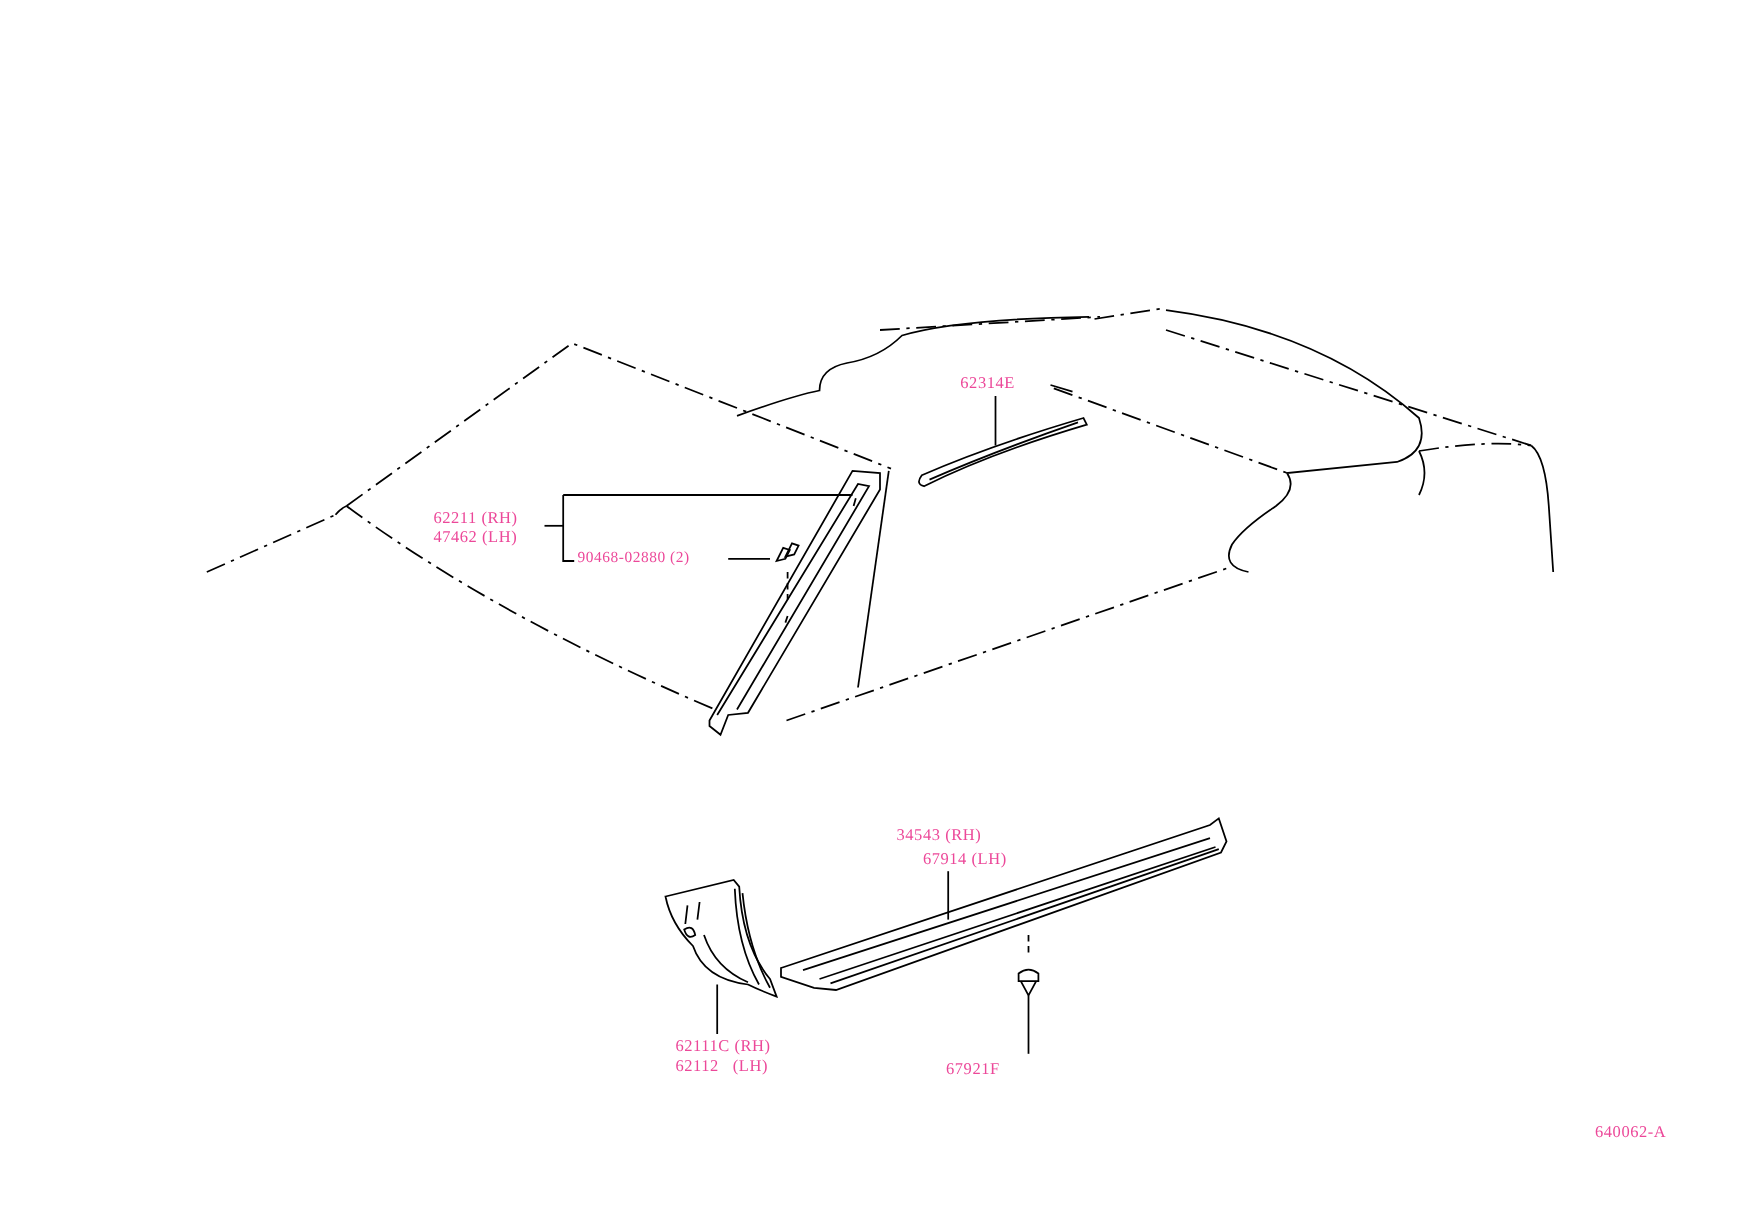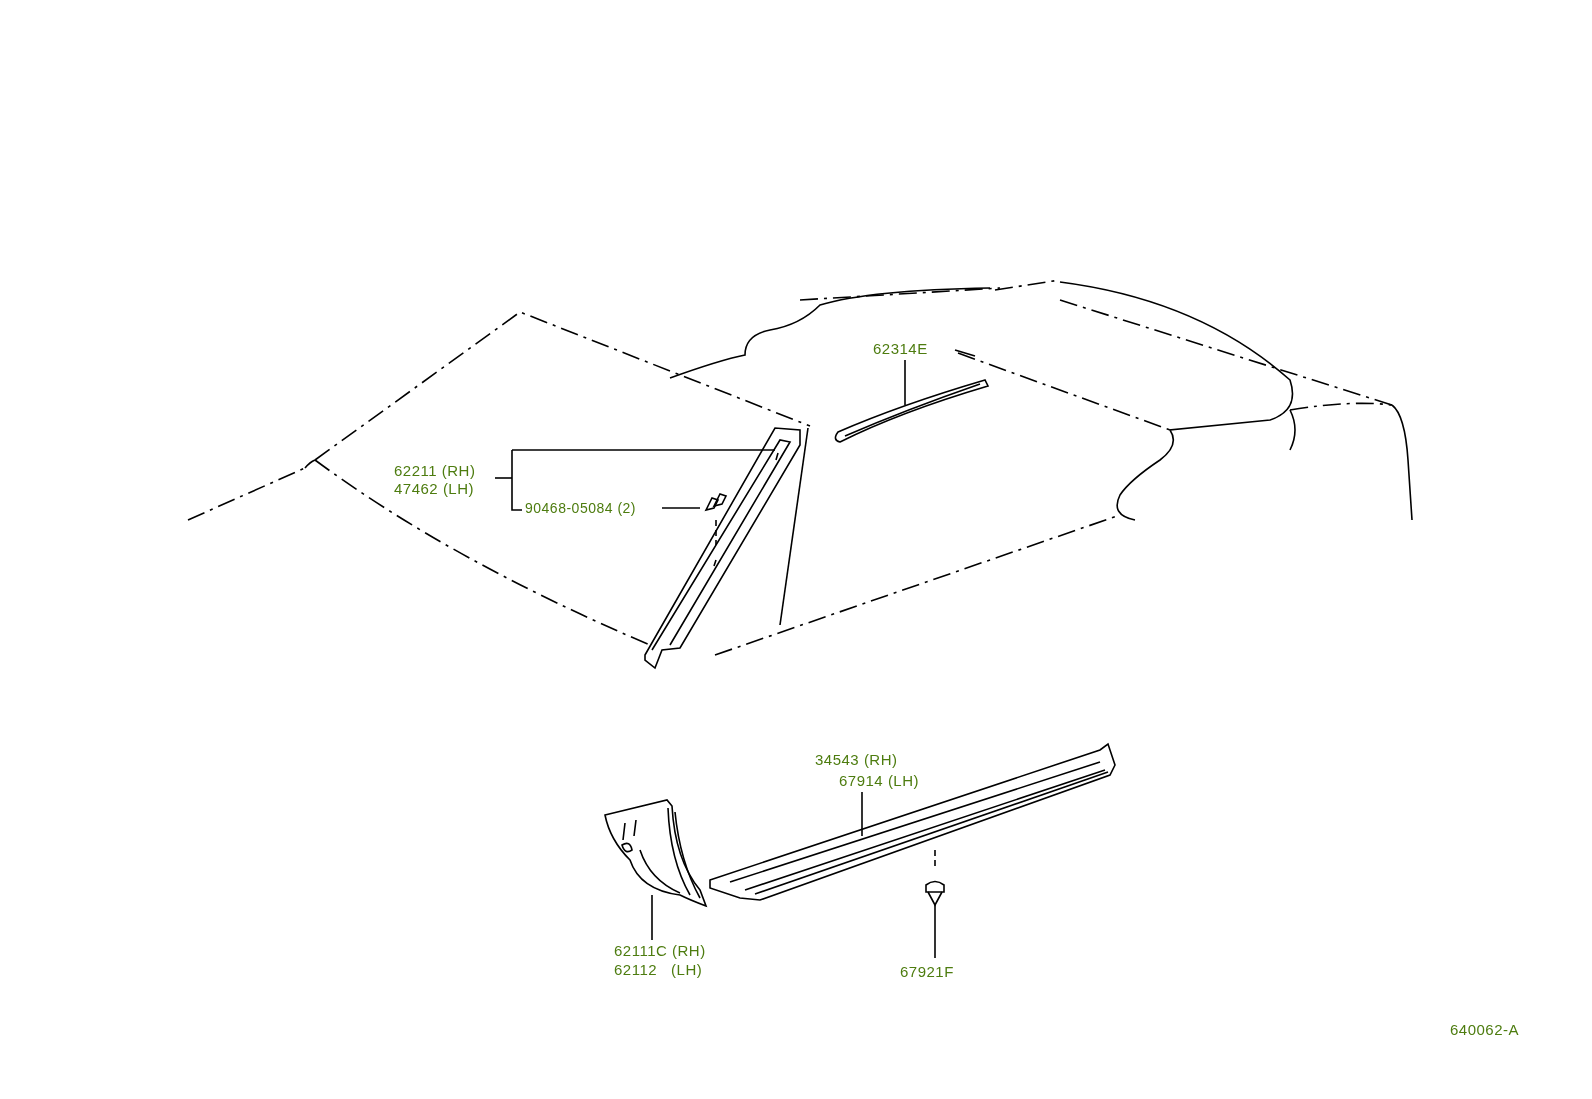--- a/index.html
+++ b/index.html
@@ -1,18 +1,18 @@
 <!DOCTYPE html>
 <html><head>
 <meta charset="utf-8">
 <style>
   html, body { margin:0; padding:0; background:#ffffff; }
   body { width:1592px; height:1099px; position:relative; overflow:hidden; font-family:"DejaVu Sans Mono","Liberation Mono",monospace; }
   svg { position:absolute; left:0; top:0; }
-  .lbl { position:absolute; font-family:Liberation Sans, sans-serif; font-size:15px; color:#4d7c0f; white-space:pre; line-height:18px; letter-spacing:0.5px; }
+  .lbl { position:absolute; font-family:Liberation Serif, serif; font-size:15px; color:#ec4899; white-space:pre; line-height:18px; letter-spacing:0.5px; }
 </style>
 </head>
 <body>
 
 <svg width="1592" height="1099" viewBox="0 0 1592 1099" fill="none" stroke="#000" stroke-width="1.6">
 
   <g stroke-dasharray="18 6 3 6">
     <path d="M188 520 L305 468"></path>
     <path d="M315 460 L520 312 L810 426"></path>
     <path d="M315 460 Q450 560 650 645"></path>
@@ -79,20 +79,20 @@
   </g>
 
   <g>
     <path d="M926 885 Q935 878 944 885 L944 892 L926 892 Z"></path>
     <path d="M928 892 L935 905 L942 892"></path>
   </g>
 </svg>
 
 <div class="lbl" style="left:394px;top:462px;">62211 (RH)</div>
 <div class="lbl" style="left:394px;top:480px;">47462 (LH)</div>
-<div class="lbl" style="left:525px;top:499px;font-size:14px;">90468-05084 (2)</div>
+<div class="lbl" style="left:525px;top:499px;font-size:14px;">90468-02880 (2)</div>
 <div class="lbl" style="left:873px;top:340px;">62314E</div>
 <div class="lbl" style="left:815px;top:751px;">34543 (RH)</div>
 <div class="lbl" style="left:815px;top:772px;margin-left:24px;">67914 (LH)</div>
 <div class="lbl" style="left:614px;top:942px;">62111C (RH)</div>
 <div class="lbl" style="left:614px;top:961px;">62112   (LH)</div>
-<div class="lbl" style="left:900px;top:963px;">67921F</div>
+<div class="lbl" style="left:860px;top:963px;">67921F</div>
 <div class="lbl" style="left:1450px;top:1021px;">640062-A</div>
 
 </body></html>

